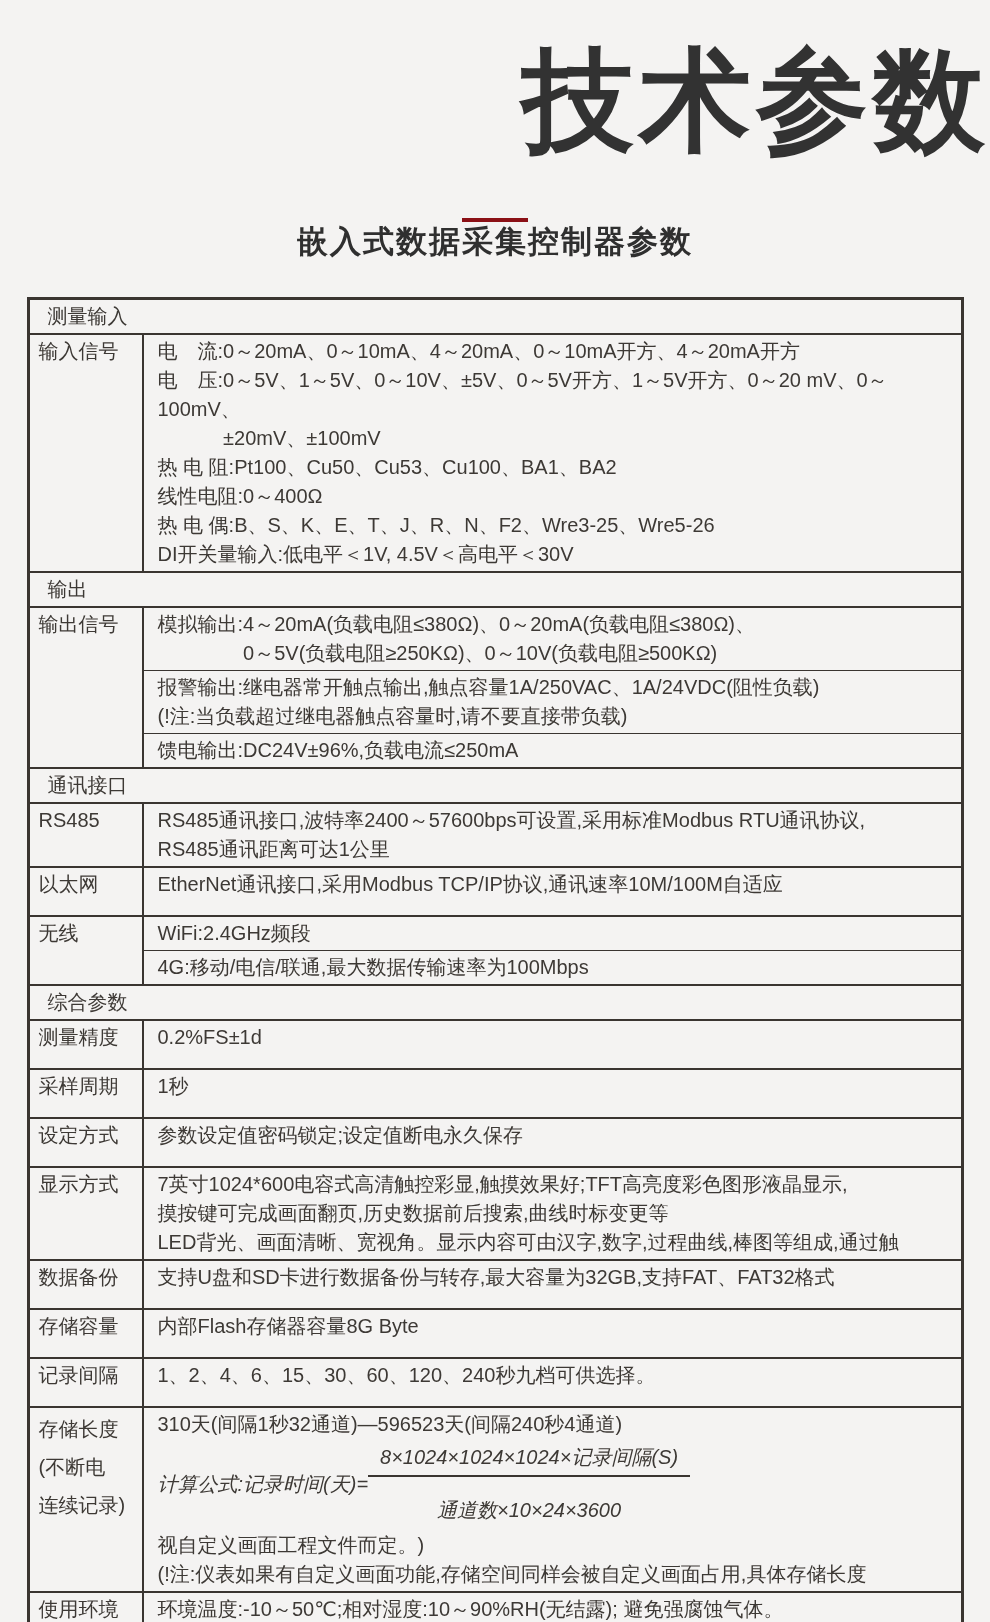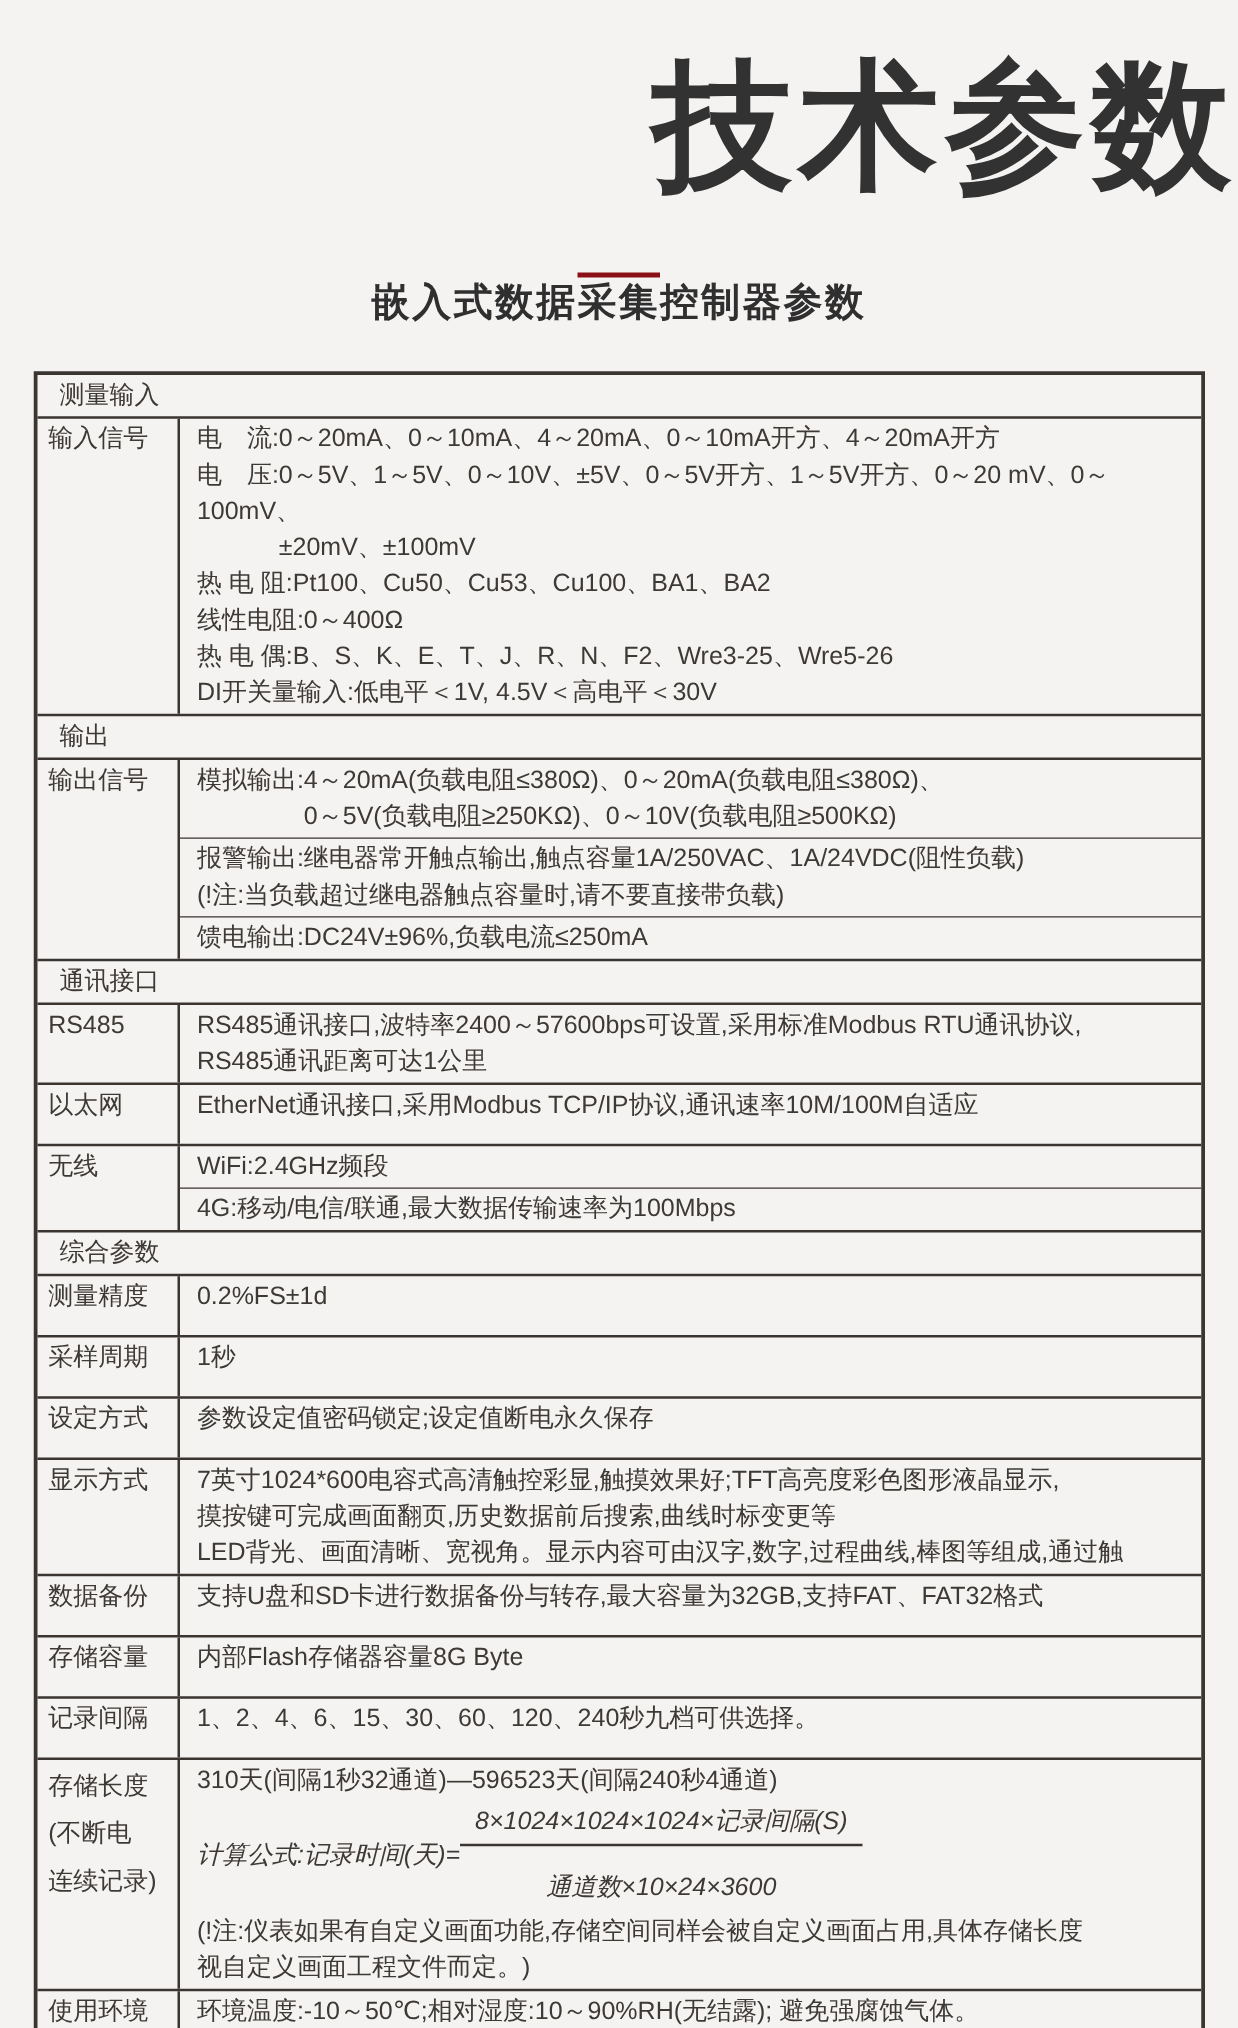--- a/index.html
+++ b/index.html
@@ -253,22 +253,22 @@
         <div class="cell-content">
           <div class="content-block">
             <div class="spec-line">310天(间隔1秒32通道)—596523天(间隔240秒4通道)</div>
             <div class="formula-row">
               <span class="formula-prefix">计算公式:记录时间(天)=</span>
               <span class="frac">
                 <span class="frac-num">8×1024×1024×1024×记录间隔(S)</span>
                 <span class="frac-den">通道数×10×24×3600</span>
               </span>
             </div>
+            <div class="spec-line">视自定义画面工程文件而定。)</div>
             <div class="spec-line">(!注:仪表如果有自定义画面功能,存储空间同样会被自定义画面占用,具体存储长度</div>
-            <div class="spec-line">视自定义画面工程文件而定。)</div>
           </div>
         </div>
       </div>
       <div class="t-row" data-row-id="environment">
         <div class="cell-label">
           <div class="label-line">使用环境</div>
         </div>
         <div class="cell-content">
           <div class="content-block">
             <div class="spec-line">环境温度:-10～50℃;相对湿度:10～90%RH(无结露); 避免强腐蚀气体。</div>

